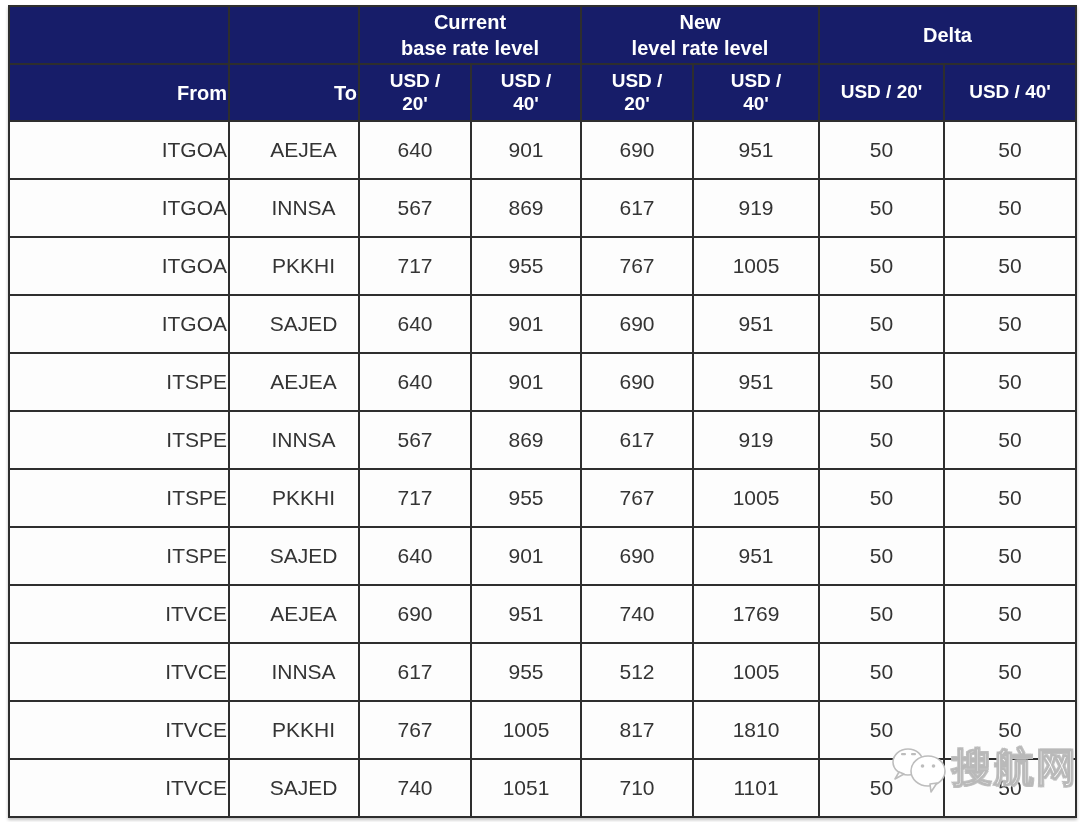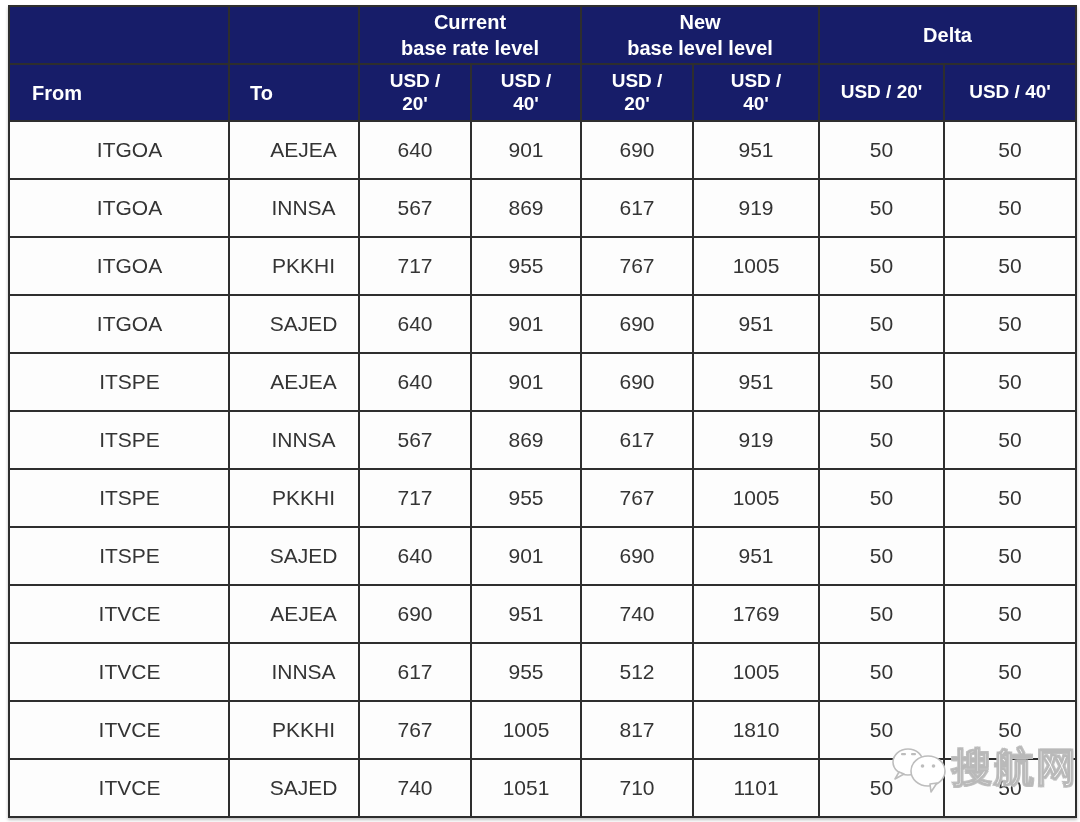--- a/index.html
+++ b/index.html
@@ -51,36 +51,36 @@
   tr.sub-row th {
     height: 57px;
     font-size: 19px;
     line-height: 1.2;
     text-align: center;
     vertical-align: middle;
     white-space: pre-line;
   }
   tr.sub-row th.h-from,
   tr.sub-row th.h-to {
-    text-align: left;
+    text-align: right;
     font-size: 20px;
   }
   tr.sub-row th.h-from { padding-left: 22px; }
   tr.sub-row th.h-to   { padding-left: 20px; }
   
   tbody td {
     height: 58px;
     background: #fdfdfd;
     color: #343434;
     font-size: 21px;
     text-align: center;
     vertical-align: middle;
   }
   tbody td.c-from {
-    text-align: center;
+    text-align: right;
     padding-left: 22px;
   }
   tbody td.c-to {
     text-align: center;
     padding-left: 20px;
   }
   
   .watermark {
     position: absolute;
     left: 888px;
@@ -127,21 +127,21 @@
       <col style="width:125px">
       <col style="width:132px">
     </colgroup>
     <thead>
       <tr class="group-row">
         <th></th>
         <th></th>
         <th colspan="2">Current
 base rate level</th>
         <th colspan="2">New
-base level level</th>
+level rate level</th>
         <th colspan="2">Delta</th>
       </tr>
       <tr class="sub-row">
         <th class="h-from">From</th>
         <th class="h-to">To</th>
         <th>USD /
 20'</th>
         <th>USD /
 40'</th>
         <th>USD /

